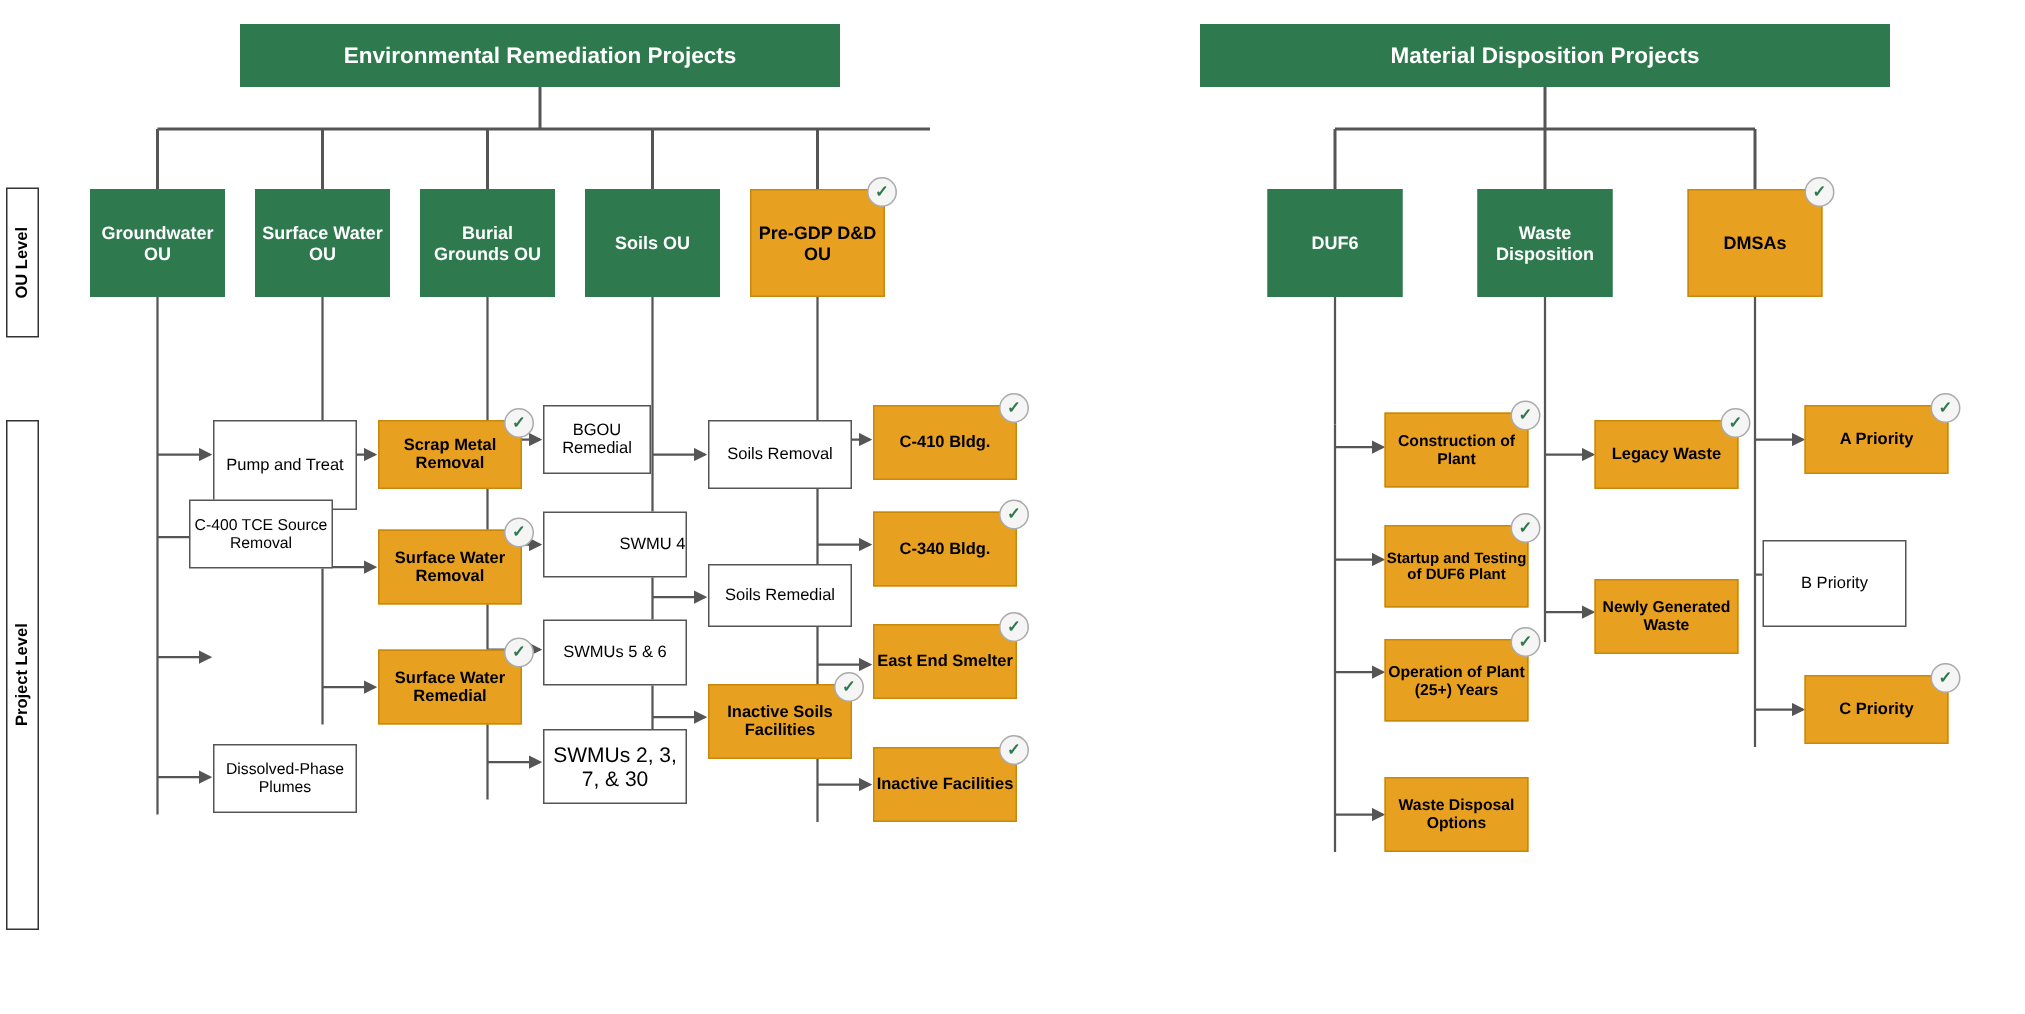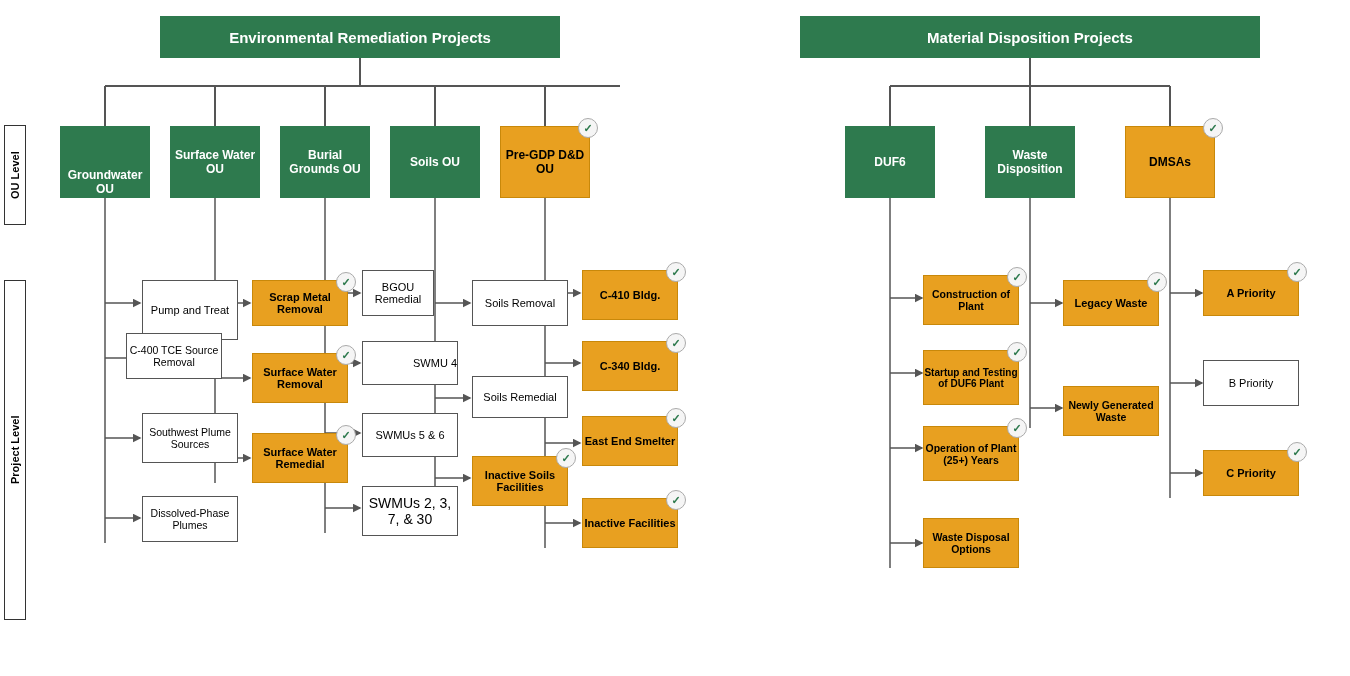--- a/index.html
+++ b/index.html
@@ -201,21 +201,21 @@
     </svg>
 
     <div class="box box-green box-header" style="left:130px; top:8px; width:400px; height:42px;align-items:center;">
       <span>Environmental Remediation Projects</span>
     </div>
 
     <div class="box box-green box-header" style="left:770px; top:8px; width:460px; height:42px;">
       <span>Material Disposition Projects</span>
     </div>
 
-    <div class="box box-green" style="left:30px; top:118px; width:90px; height:72px; font-size:12px; font-weight:bold;align-items:flex-end;">
+    <div class="box box-green" style="left:30px; top:118px; width:90px; height:72px; font-size:12px; font-weight:bold;">
       <span>Groundwater OU</span>
     </div>
 
     <div class="box box-green" style="left:140px; top:118px; width:90px; height:72px; font-size:12px; font-weight:bold;">
       <span>Surface Water OU</span>
     </div>
 
     <div class="box box-green" style="left:250px; top:118px; width:90px; height:72px; font-size:12px; font-weight:bold;">
       <span>Burial Grounds OU</span>
     </div>
@@ -243,23 +243,20 @@
     </div>
 
     <div class="box box-white" style="left:112px; top:272px; width:96px; height:60px;">
       <span>Pump and Treat</span>
     </div>
 
     <div class="box box-white" style="left:96px; top:325px; width:96px; height:46px; font-size:10.5px;">
       <span>C-400 TCE Source Removal</span>
     </div>
 
-    <div class="box box-white" style="left:112px; top:405px; width:96px; height:50px; font-size:10.5px;">
-      <span>Southwest Plume Sources</span>
-    </div>
 
     <div class="box box-white" style="left:112px; top:488px; width:96px; height:46px; font-size:10.5px;">
       <span>Dissolved-Phase Plumes</span>
     </div>
 
     <div class="box box-gold" style="left:222px; top:272px; width:96px; height:46px; font-size:11px;">
       <span>Scrap Metal Removal</span>
       <div class="checkmark">✓</div>
     </div>
 
@@ -348,21 +345,21 @@
 
     <div class="box box-gold" style="left:1033px; top:378px; width:96px; height:50px; font-size:10.5px;">
       <span>Newly Generated Waste</span>
     </div>
 
     <div class="box box-gold" style="left:1173px; top:262px; width:96px; height:46px;">
       <span>A Priority</span>
       <div class="checkmark">✓</div>
     </div>
 
-    <div class="box box-white" style="left:1173px; top:352px; width:96px; height:46px;">
+    <div class="box box-white" style="left:1145px; top:352px; width:96px; height:58px;">
       <span>B Priority</span>
     </div>
 
     <div class="box box-gold" style="left:1173px; top:442px; width:96px; height:46px;">
       <span>C Priority</span>
       <div class="checkmark">✓</div>
     </div>
 
   </div>
 </div>

